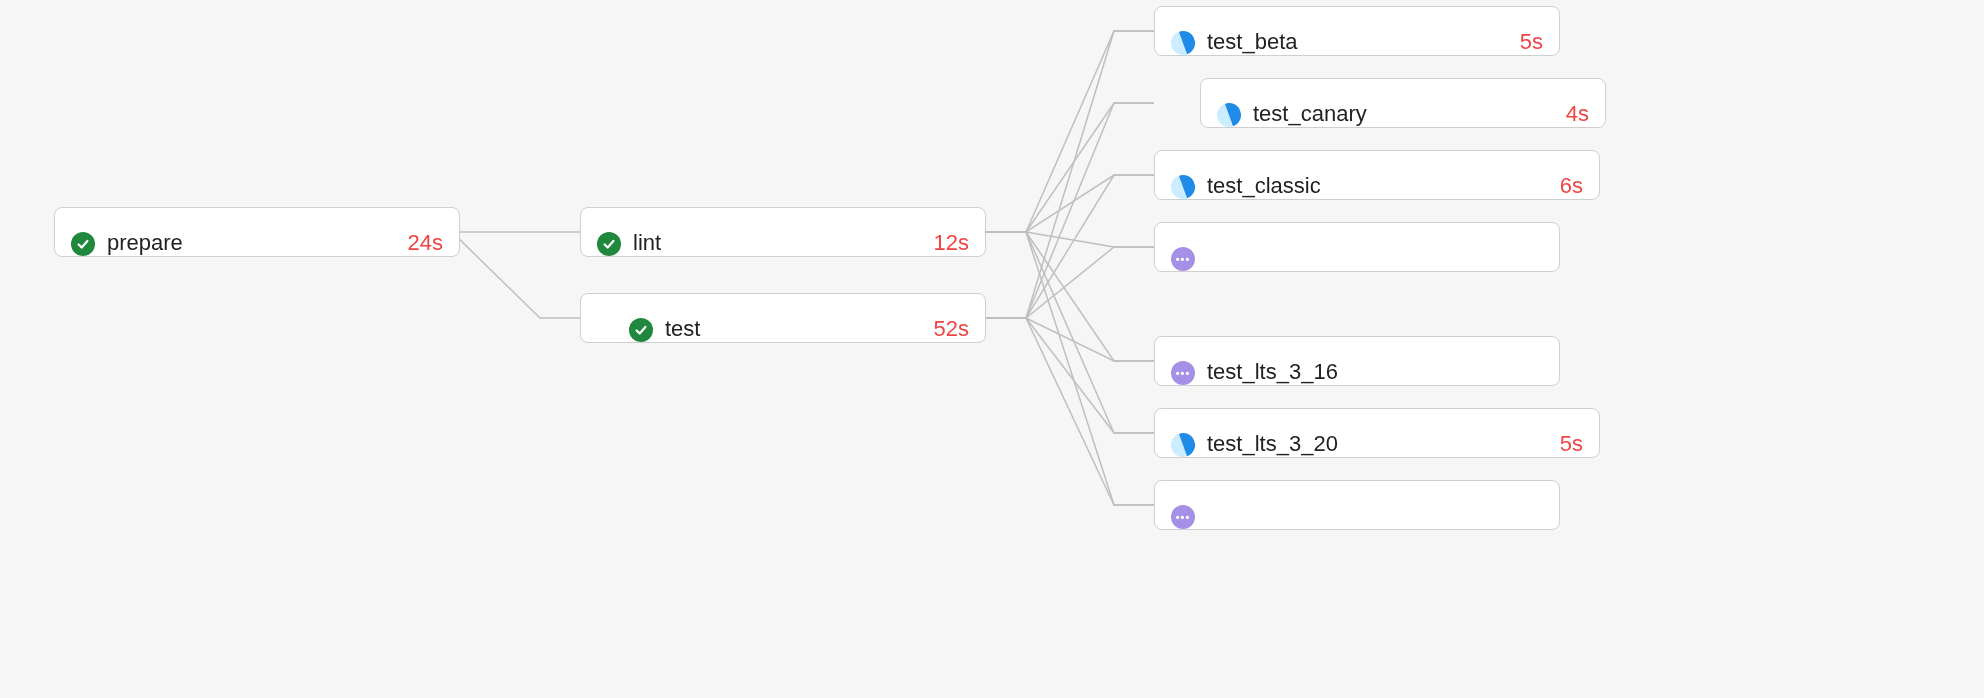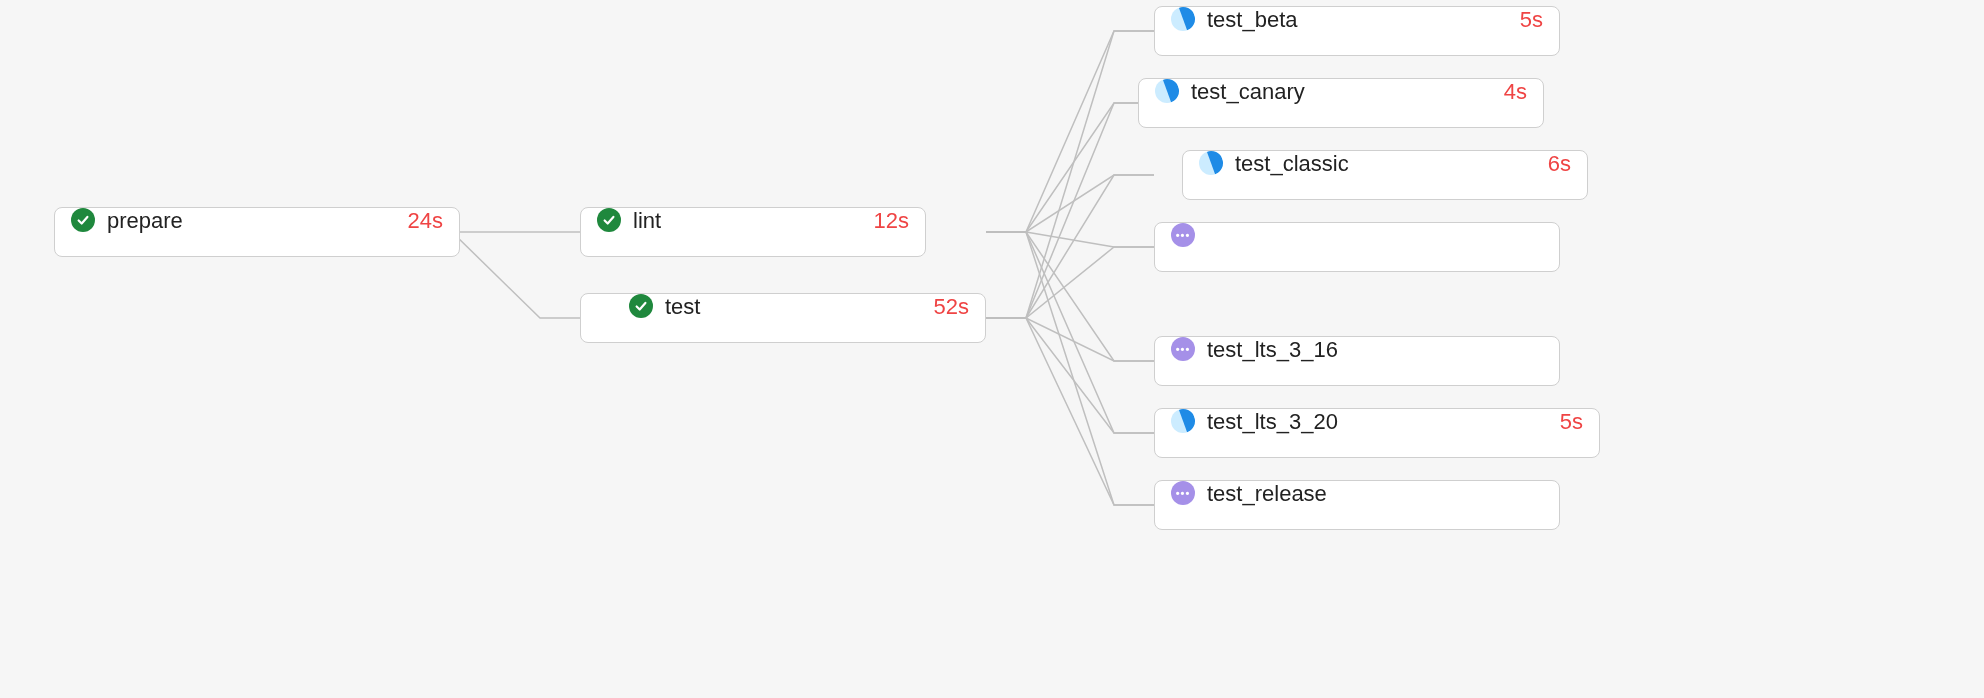--- a/index.html
+++ b/index.html
@@ -12,21 +12,21 @@
     position: relative;
     overflow: hidden;
   }
   .card {
     position: absolute;
     height: 50px;
     background: #ffffff;
     border: 1px solid #cfcfcf;
     border-radius: 8px;
     display: flex;
-    align-items: flex-start;
+    align-items: flex-end;
     padding: 0 16px;
     box-sizing: border-box;
     font-size: 22px;
     color: #222;
   }
   .card .label {
     margin-left: 12px;
     flex: 1 1 auto;
     white-space: nowrap;
     overflow: hidden;
@@ -108,21 +108,21 @@
 
 <div class="card" style="left: 6px; top: 207px; width: 406px; margin-left: 48px;">
     <span class="icon icon-success">
       <svg viewBox="0 0 16 16" fill="none" stroke="white" stroke-width="2.5" stroke-linecap="round" stroke-linejoin="round">
         <polyline points="3,8.5 6.5,12 13,4.5"></polyline>
       </svg>
     </span>
     <span class="label">prepare</span>
     <span class="duration">24s</span>
   </div>
-<div class="card" style="left: 580px; top: 207px; width: 346px;">
+<div class="card" style="left: 580px; top: 207px; width: 406px;">
     <span class="icon icon-success">
       <svg viewBox="0 0 16 16" fill="none" stroke="white" stroke-width="2.5" stroke-linecap="round" stroke-linejoin="round">
         <polyline points="3,8.5 6.5,12 13,4.5"></polyline>
       </svg>
     </span>
     <span class="label">lint</span>
     <span class="duration">12s</span>
   </div>
 <div class="card" style="left: 580px; top: 293px; width: 406px; padding-left: 48px;">
     <span class="icon icon-success">
@@ -131,38 +131,37 @@
       </svg>
     </span>
     <span class="label">test</span>
     <span class="duration">52s</span>
   </div>
 <div class="card" style="left: 1154px; top: 6px; width: 406px;">
     <span class="icon icon-running"></span>
     <span class="label">test_beta</span>
     <span class="duration">5s</span>
   </div>
-<div class="card" style="left: 1138px; top: 78px; width: 406px;">
+<div class="card" style="left: 1200px; top: 78px; width: 406px;">
     <span class="icon icon-running"></span>
     <span class="label">test_canary</span>
     <span class="duration">4s</span>
   </div>
-<div class="card" style="left: 1154px; top: 150px; width: 406px; margin-left: 28px;">
+<div class="card" style="left: 1154px; top: 150px; width: 446px;">
     <span class="icon icon-running"></span>
     <span class="label">test_classic</span>
     <span class="duration">6s</span>
   </div>
 <div class="card" style="left: 1154px; top: 222px; width: 406px;">
     <span class="icon icon-waiting">•••</span>
   </div>
 <div class="card" style="left: 1154px; top: 336px; width: 406px;">
     <span class="icon icon-waiting">•••</span>
     <span class="label">test_lts_3_16</span>
   </div>
 <div class="card" style="left: 1154px; top: 408px; width: 446px;">
     <span class="icon icon-running"></span>
     <span class="label">test_lts_3_20</span>
     <span class="duration">5s</span>
   </div>
 <div class="card" style="left: 1154px; top: 480px; width: 406px;">
     <span class="icon icon-waiting">•••</span>
-    <span class="label">test_release</span>
   </div>
 
 </body></html>

